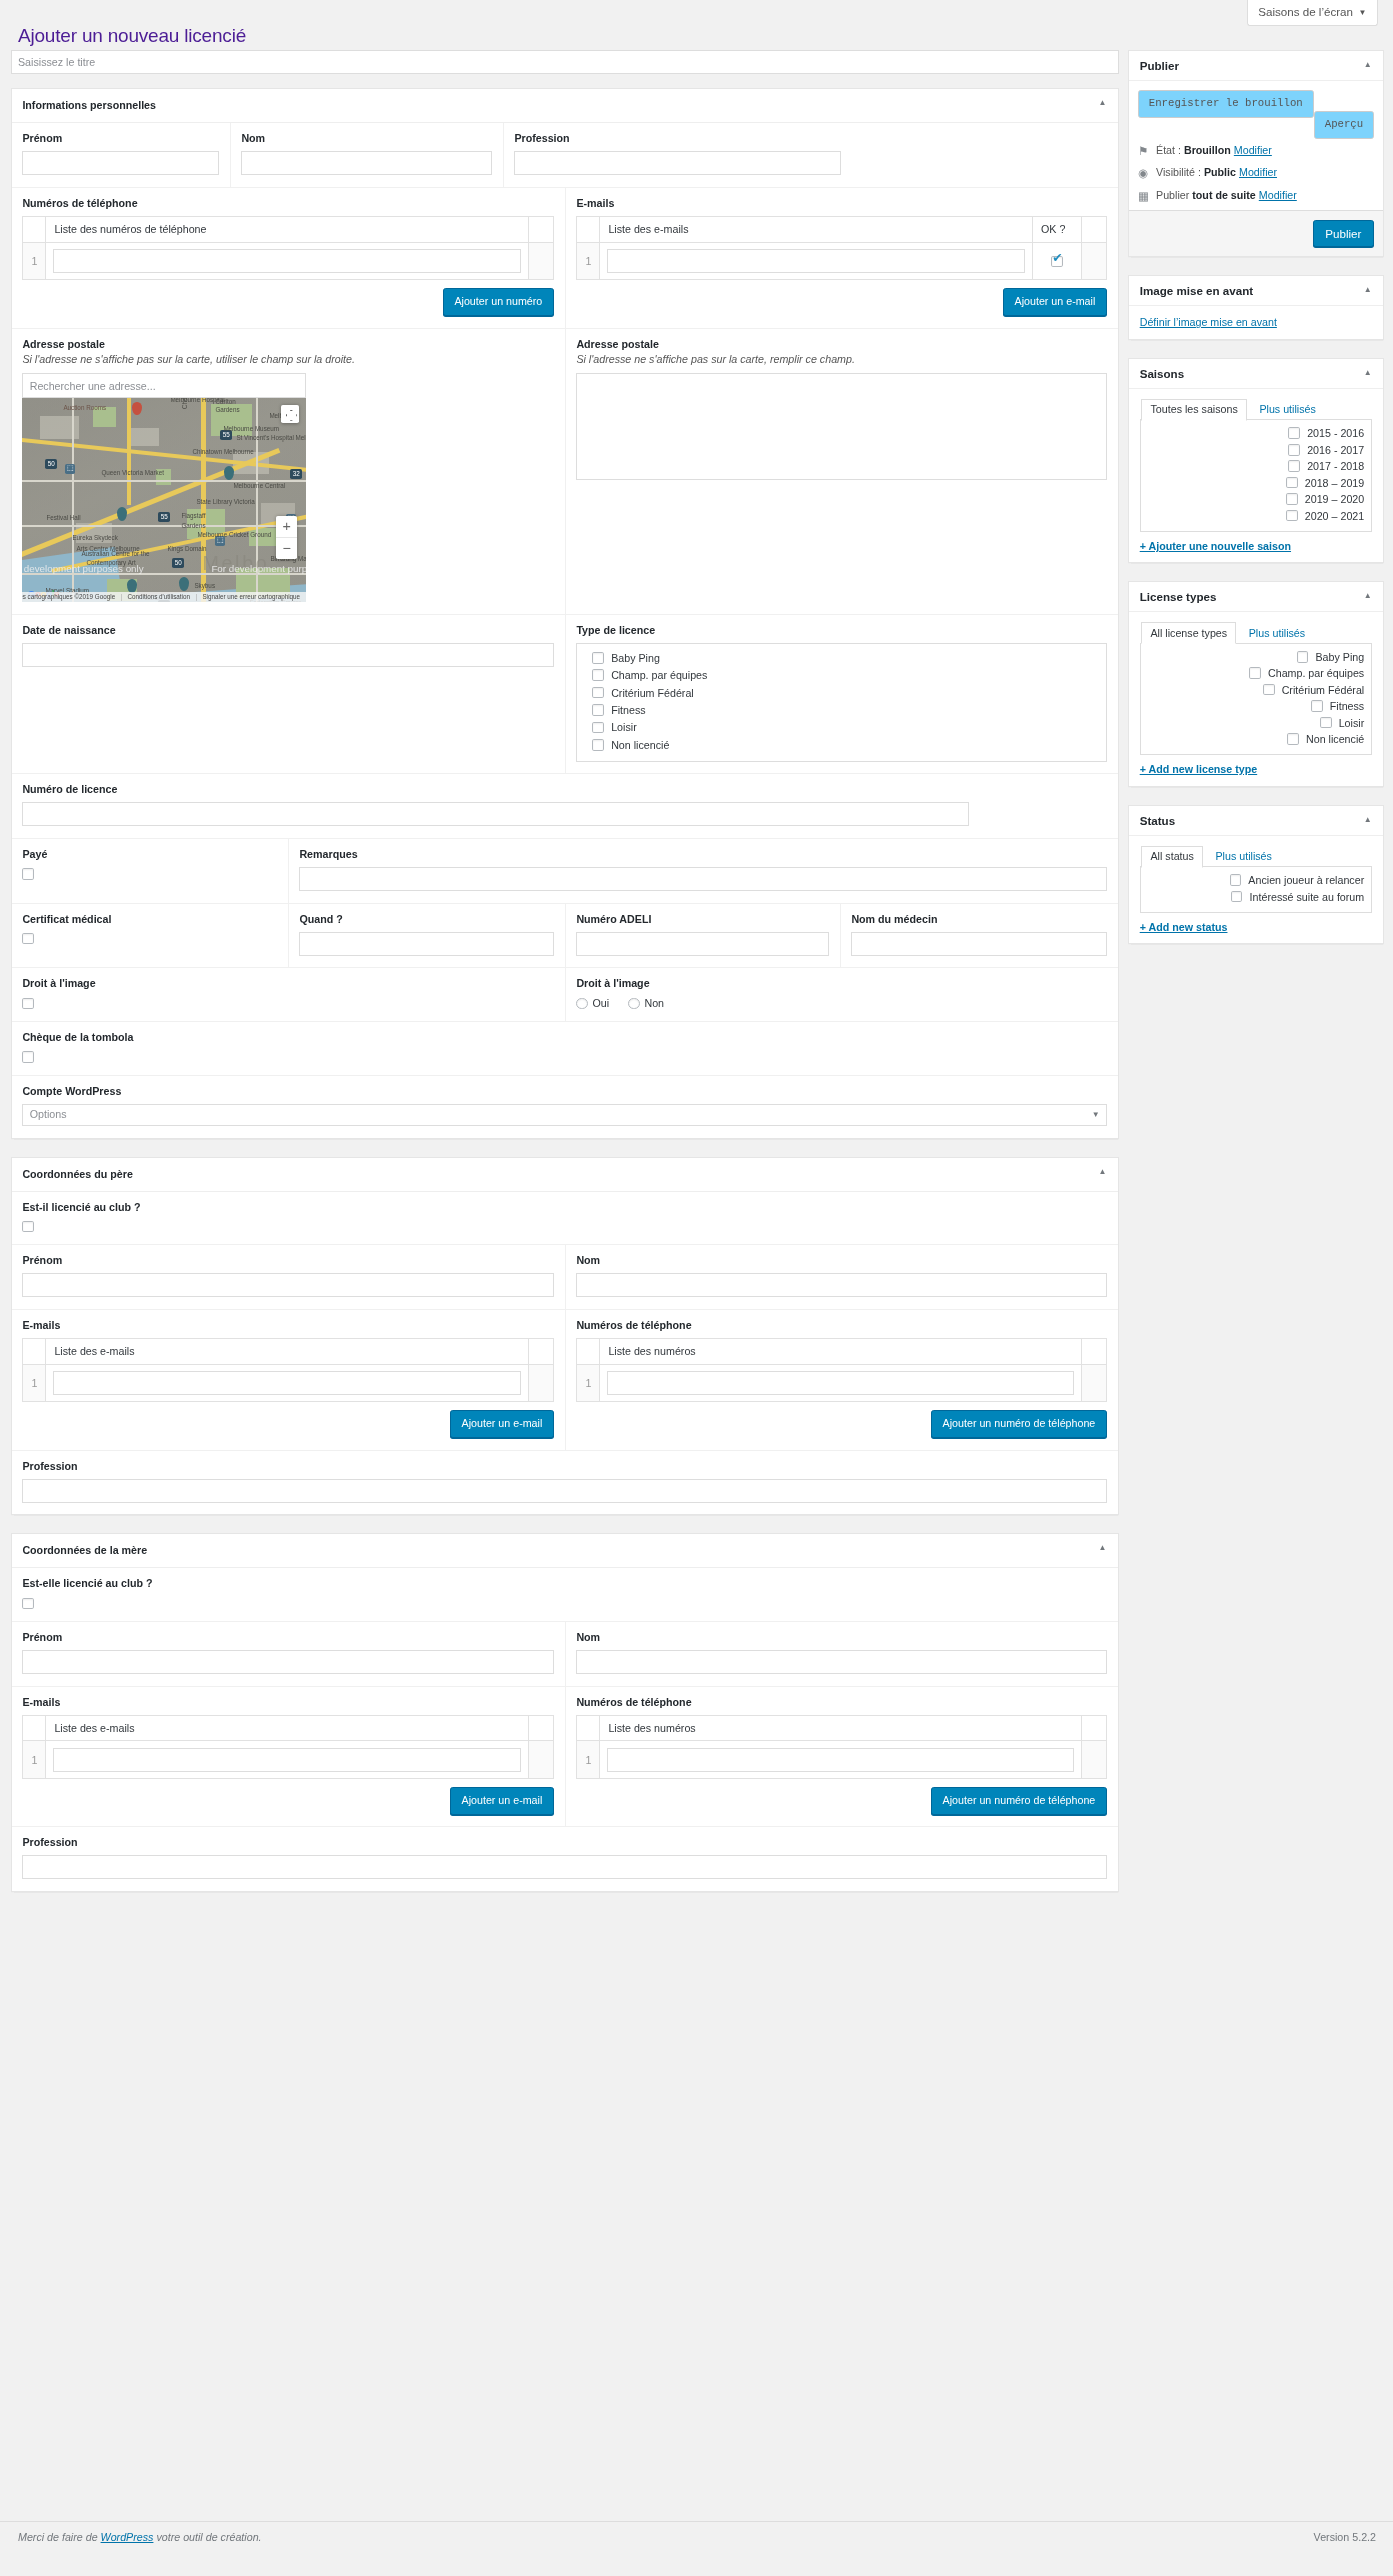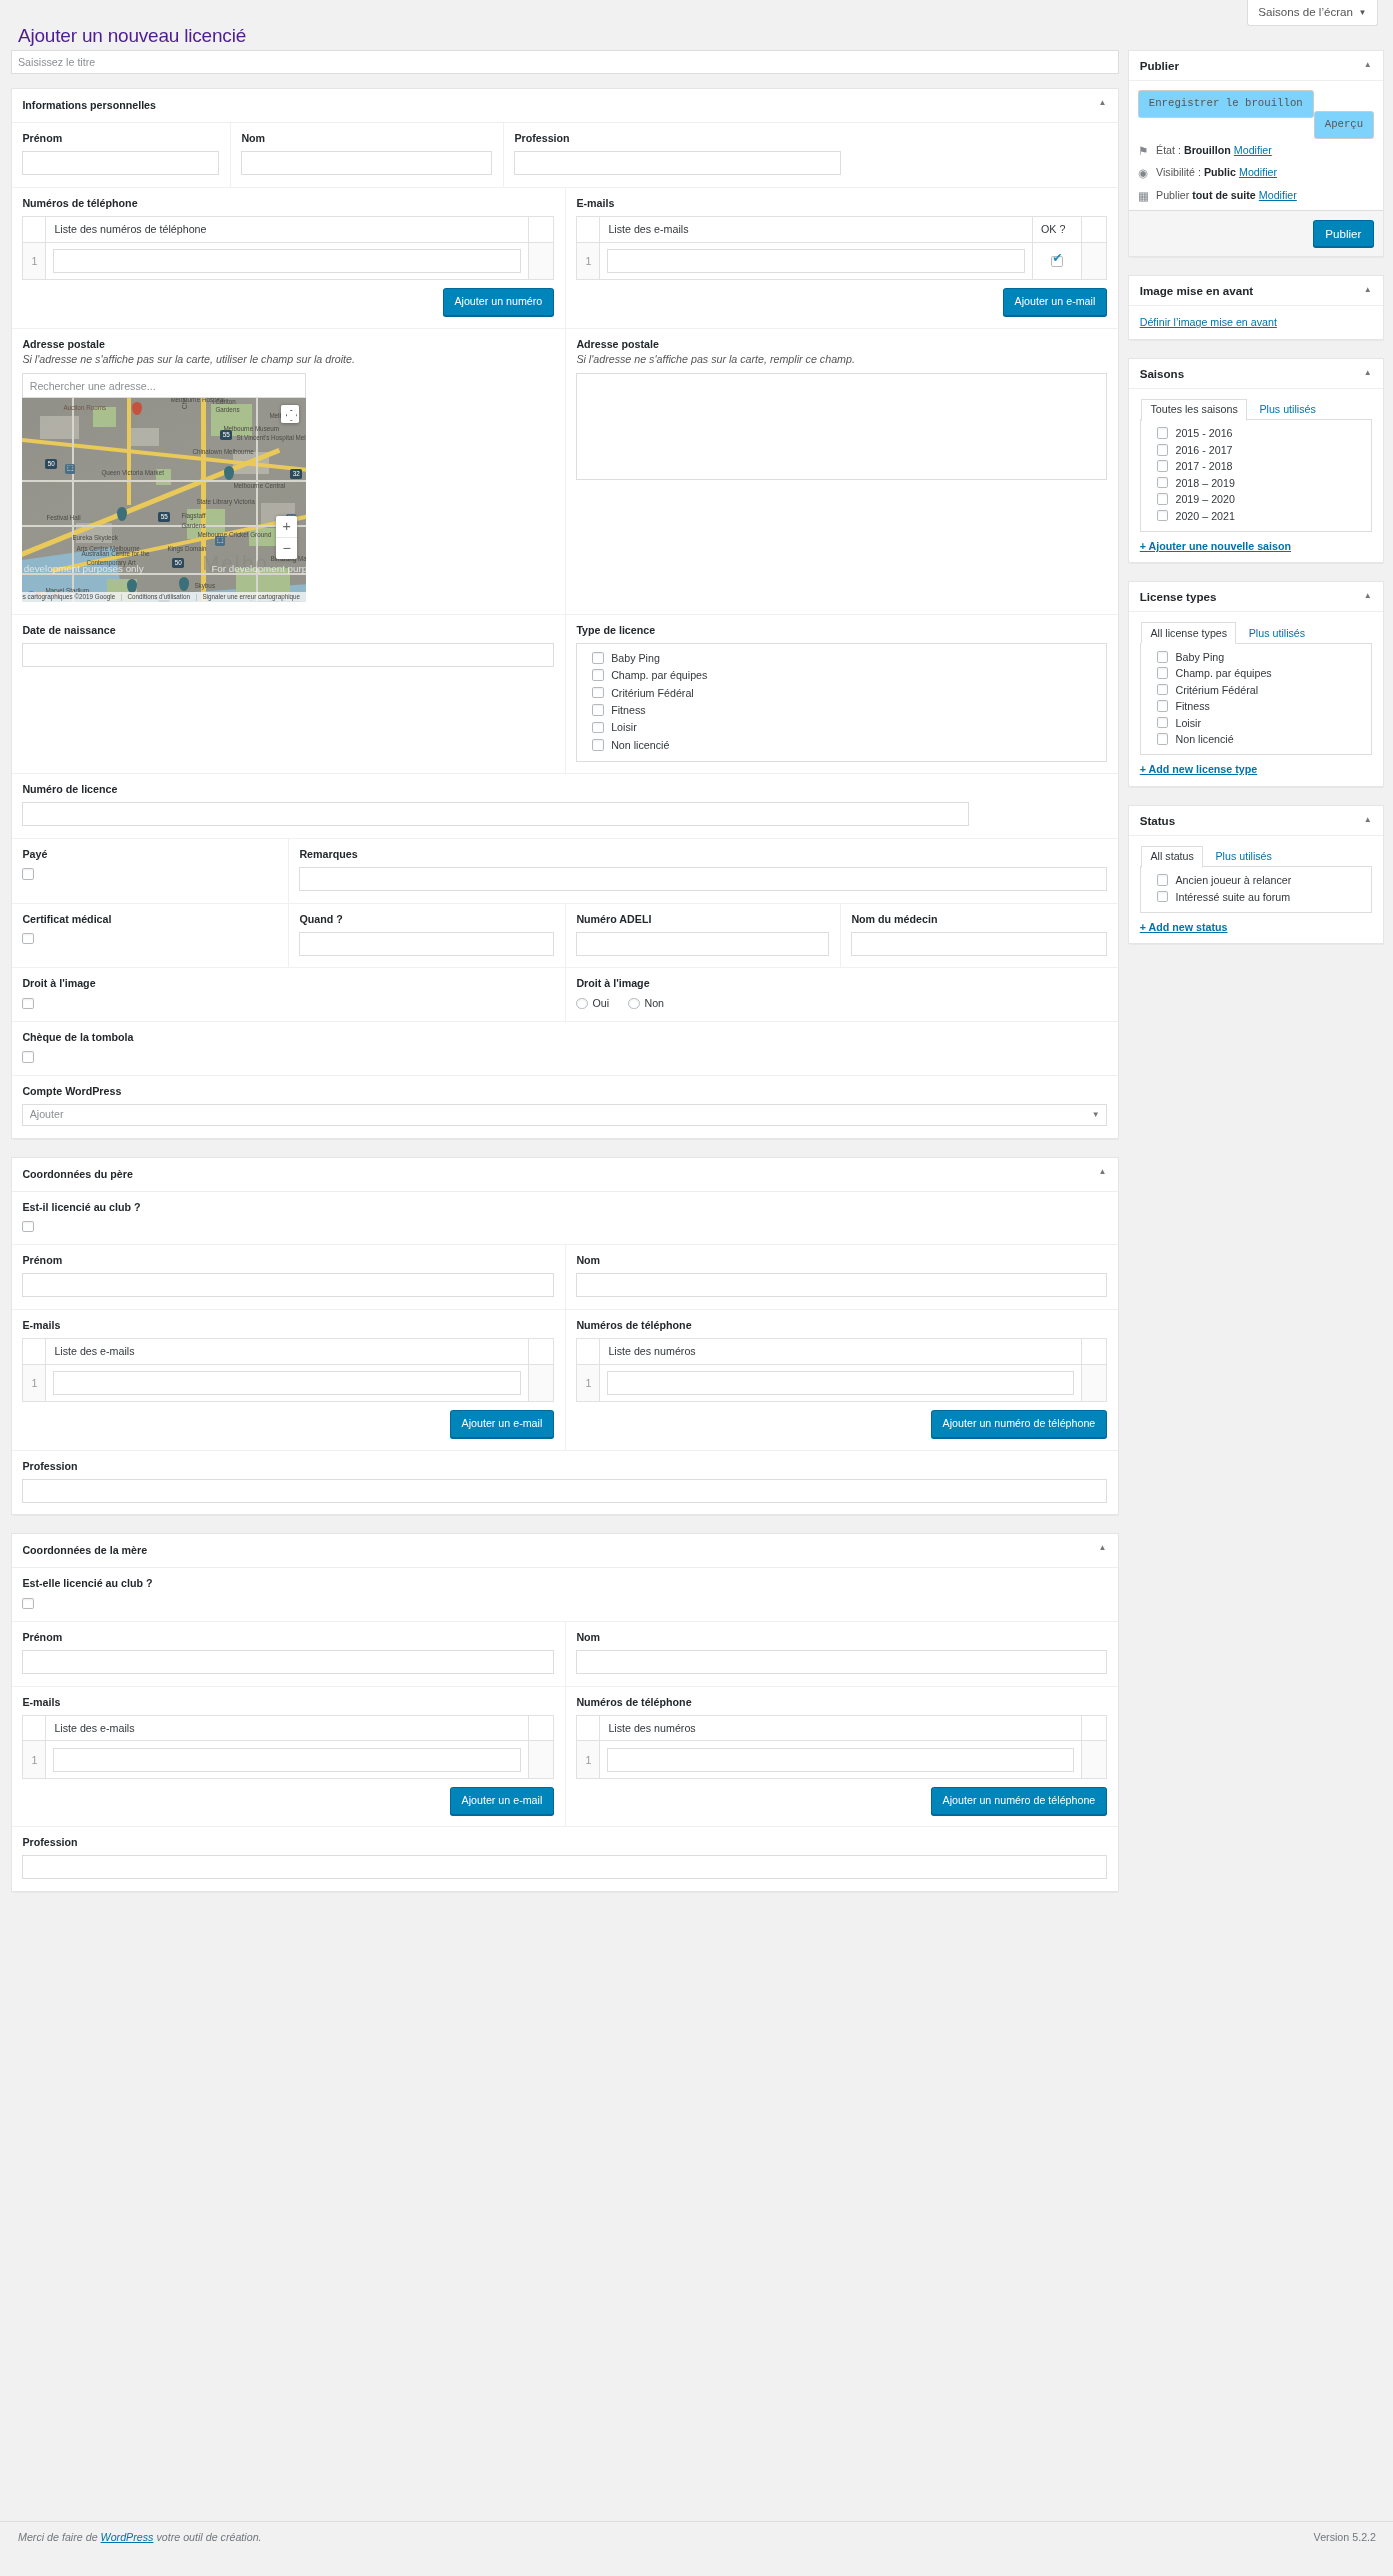--- a/index.html
+++ b/index.html
@@ -267,21 +267,21 @@
     font-family:"Liberation Sans", sans-serif;
   }
 
   
   .tax-tabs { list-style:none; margin:0; padding:0 0 0 1.8px; display:flex; font-size:10.7px; position:relative; top:0.9px; }
   .tax-tabs li { margin:0 3.6px -0.9px 0; }
   .tax-tabs a { display:block; padding:3.6px 8px 4.5px 8px; text-decoration:none; color:#0073aa; border:0.9px solid transparent; }
   .tax-tabs a.active { background:#fff; border:0.9px solid #ddd; border-bottom-color:#fff; color:#32373c; }
   .tax-list {
     border:0.9px solid #ddd; background:#fff;
-    max-height:188px; padding:5.4px 7.1px 6.3px 7.1px;
+    max-height:188px; padding:5.4px 7.1px 6.3px 7.1px;text-align:right;
   }
   .tax-item { font-size:10.7px; color:#32373c; padding:1.8px 0 2.7px 9px; }
   .tax-item .t { margin-left:7.1px; }
   .addnew { display:inline-block; margin-top:8px; font-size:10.7px; font-weight:bold; }
   .featured-link { font-size:10.7px; }
 
   
   .wp-footer {
     position:absolute; left:0; top:2521px; width:1394px;
     border-top:0.9px solid #ddd; padding:9px 18px 0 18px;
@@ -554,21 +554,21 @@
         <div class="cell" style="width:1106px">
           <label class="flabel">Chèque de la tombola</label>
           <span class="cb"></span>
         </div>
       </div>
 
       <div class="row">
         <div class="cell" style="width:1245px">
           <label class="flabel">Compte WordPress</label>
           <div class="wp-select">
-            <span>Ajouter</span>
+            <span>Options</span>
             <span class="arw">▼</span>
           </div>
         </div>
       </div>
     </div>
 
     
     <div class="postbox">
       <h2 class="hndle">
         <span>Coordonnées du père</span>

